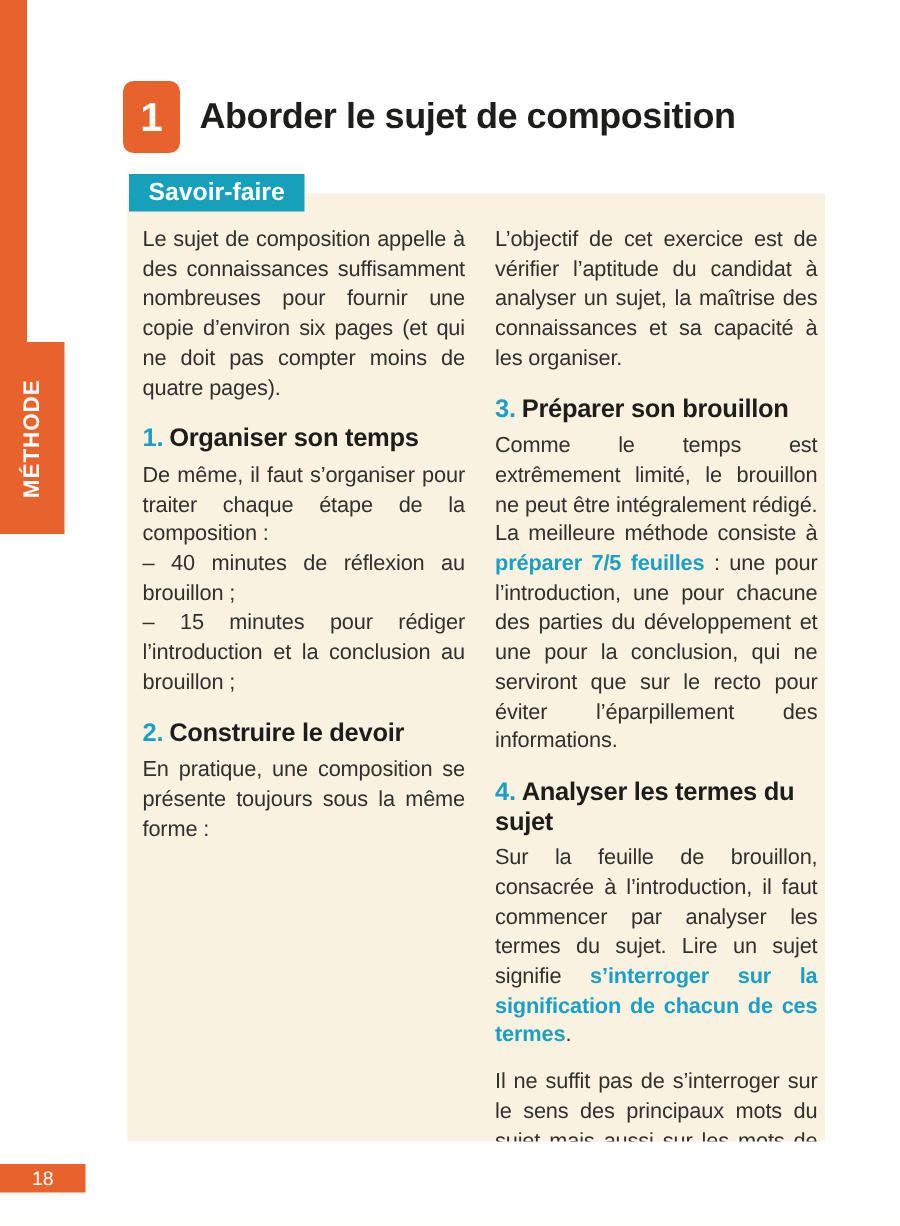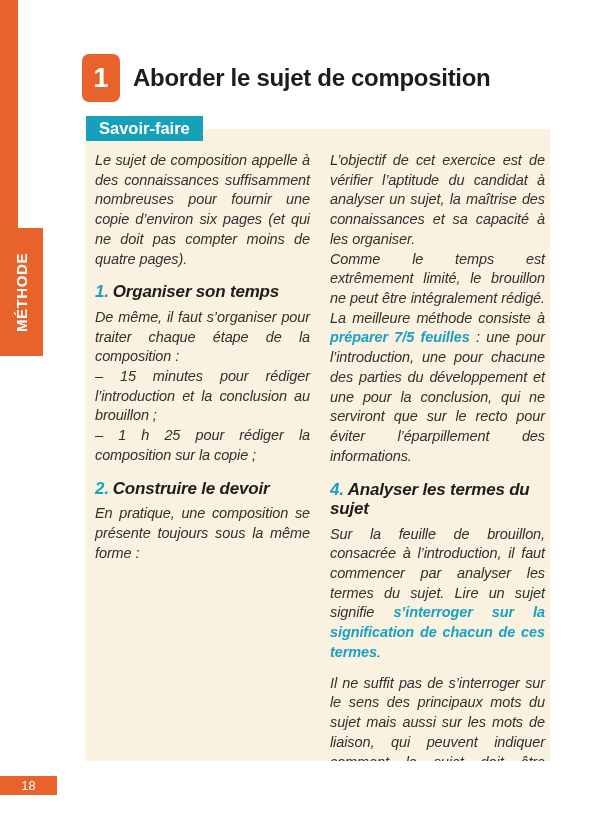--- a/index.html
+++ b/index.html
@@ -36,21 +36,21 @@
   }
   .page-title{font-size:24px;font-weight:bold;color:var(--title);letter-spacing:-.3px;}
   
   .badge{
     position:absolute;left:86px;top:116px;height:25px;padding:0 13px;background:var(--teal);
     display:flex;align-items:center;color:#fff;font-weight:bold;font-size:16.5px;z-index:2;
   }
   
   .panel{
     position:absolute;left:85px;top:129px;width:465px;height:632px;background:var(--cream);
-    padding:22px 10px 12px 10px;display:flex;gap:20px;overflow:hidden;z-index:1;font-style:italic;
+    padding:22px 10px 12px 10px;display:flex;gap:20px;overflow:hidden;z-index:1;
   }
   .col{width:215px;flex:0 0 215px;}
   .col p{
     font-size:14.5px;line-height:1.36;text-align:justify;margin:0;
     letter-spacing:-.1px;
   }
   .col p.gap-top{margin-top:11px;}
   .col h3{
     font-size:17px;font-weight:bold;color:var(--title);letter-spacing:-.2px;
     margin:13px 0 6px 0;line-height:1.15;
@@ -82,27 +82,28 @@
 
 <div class="badge">
   <span>Savoir-faire</span>
 </div>
 
 <div class="panel">
   <div class="col" id="col-left">
       <p>Le sujet de composition appelle à des connaissances suffisamment nombreuses pour fournir une copie d’environ six pages (et qui ne doit pas compter moins de quatre pages).</p>
       <h3><span class="hnum">1.</span>Organiser son temps</h3>
       <p>De même, il faut s’organiser pour traiter chaque étape de la composition :</p>
+      <p>– 40 minutes de réflexion au brouillon ;</p>
       <p>– 15 minutes pour rédiger l’introduction et la conclusion au brouillon ;</p>
-      <p>– 1 h 25 pour rédiger la composition sur la copie ;</p>
       <h3><span class="hnum">2.</span>Construire le devoir</h3>
       <p>En pratique, une composition se présente toujours sous la même forme :</p>
     </div>
   <div class="col" id="col-right">
       <p>L’objectif de cet exercice est de vérifier l’aptitude du candidat à analyser un sujet, la maîtrise des connaissances et sa capacité à les organiser.</p>
+      <h3><span class="hnum">3.</span>Préparer son brouillon</h3>
       <p>Comme le temps est extrêmement limité, le brouillon ne peut être intégralement rédigé. La meilleure méthode consiste à <span class="accent">préparer 7/5 feuilles</span> : une pour l’introduction, une pour chacune des parties du développement et une pour la conclusion, qui ne serviront que sur le recto pour éviter l’éparpillement des informations.</p>
       <h3><span class="hnum">4.</span>Analyser les termes du sujet</h3>
       <p>Sur la feuille de brouillon, consacrée à l’introduction, il faut commencer par analyser les termes du sujet. Lire un sujet signifie <span class="accent">s’interroger sur la signification de chacun de ces termes</span>.</p>
       <p class="gap-top">Il ne suffit pas de s’interroger sur le sens des principaux mots du sujet mais aussi sur les mots de liaison, qui peuvent indiquer comment le sujet doit être compris. Ainsi, le mot « et » entre deux termes (par exemple, « histoire et mémoire ») indique qu’il faudra mener une comparaison mais en aucun cas traiter l’un des termes l’un après l’autre.</p>
     </div>
 </div>
 
 <div class="page-num">
   <span>18</span>
 </div>

